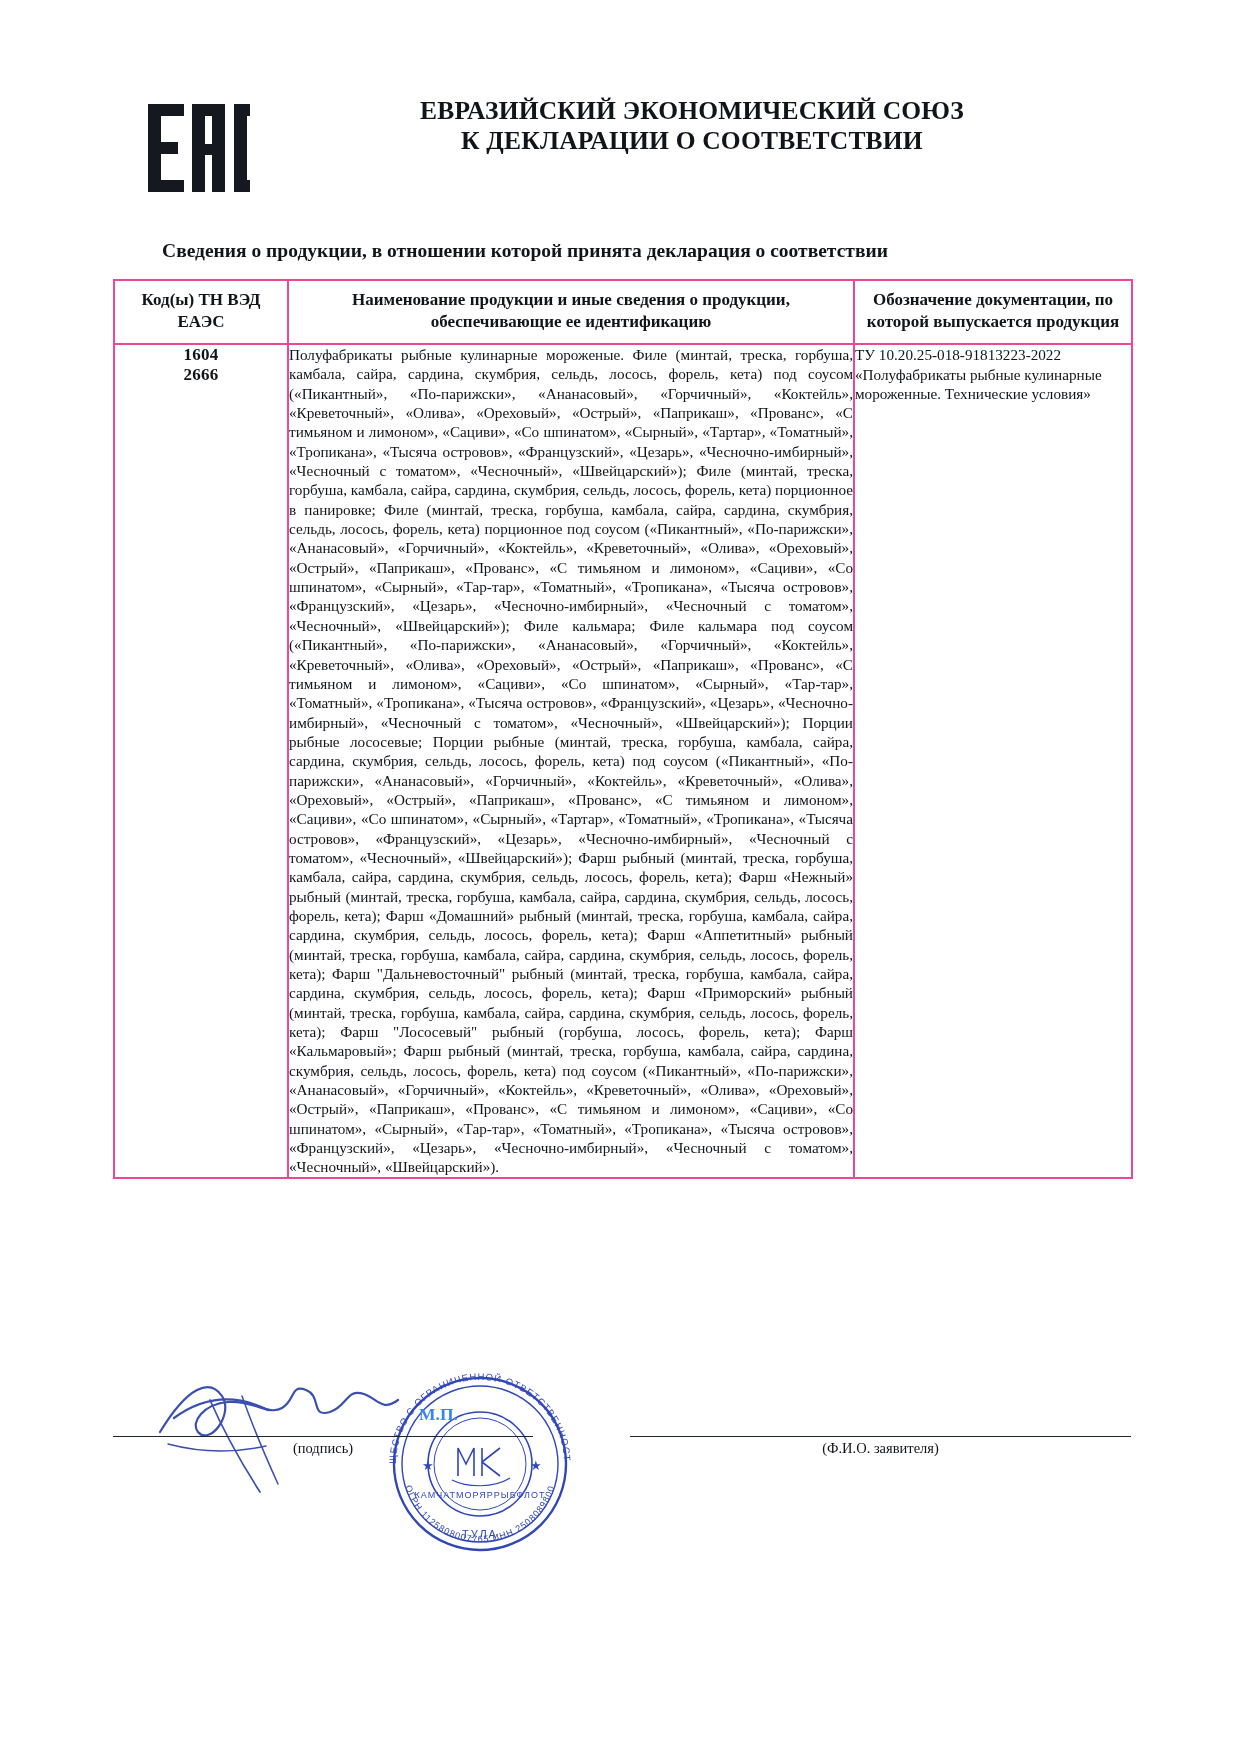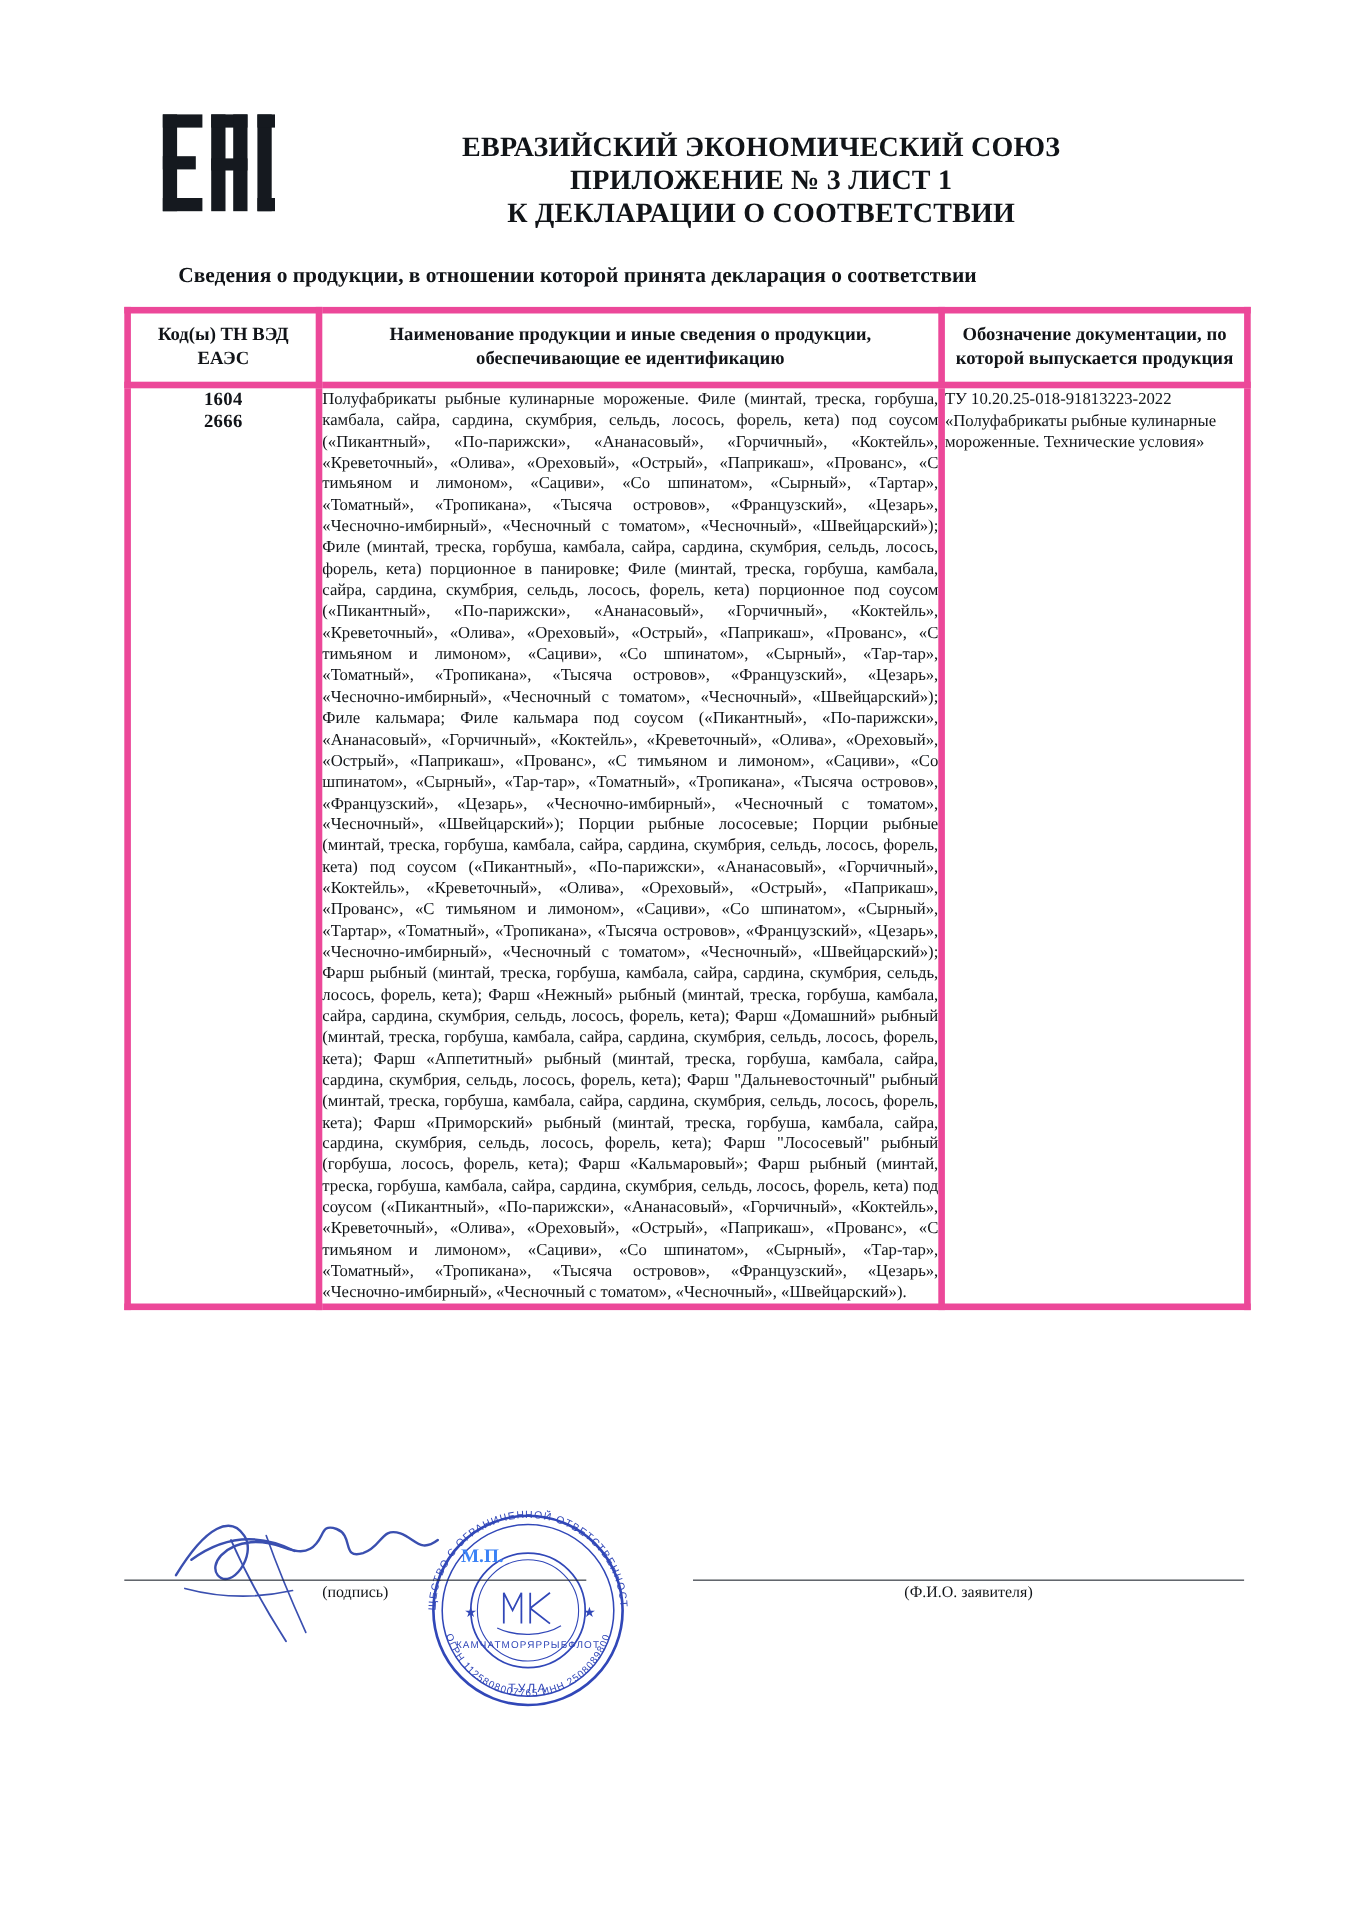--- a/index.html
+++ b/index.html
@@ -43,21 +43,20 @@
   .header-titles {
     position: absolute;
     left: 262px;
     top: 0px;
     width: 860px;
     text-align: center;
     font-weight: bold;
     font-size: 25.5px;
     line-height: 30px;
     letter-spacing: 0.2px;
-    margin-top: 23px;
   }
   .header-titles div { white-space: nowrap; }
 
   .subtitle {
     position: absolute;
     left: 0;
     top: 240px;
     width: 1050px;
     text-align: center;
     font-weight: bold;
@@ -67,21 +66,21 @@
   
   .doc-table {
     position: absolute;
     left: 113px;
     top: 279px;
     width: 1018px;
     border-collapse: collapse;
     table-layout: fixed;
   }
   .doc-table td, .doc-table th {
-    border: 6px solid #ec4899;
+    border: 2px solid #ec4899;
     vertical-align: top;
     padding: 0;
   }
   .doc-table th {
     font-weight: bold;
     font-size: 17px;
     line-height: 22px;
     text-align: center;
     padding: 8px 6px 10px 6px;
   }
@@ -188,21 +187,20 @@
 
           <rect x="88" y="2" width="13" height="88"></rect>
           <rect x="88" y="2" width="16" height="12"></rect>
           <rect x="88" y="78" width="16" height="12"></rect>
         </g>
       </svg>
     </div>
 
     <div class="header-titles">
       <div>ЕВРАЗИЙСКИЙ ЭКОНОМИЧЕСКИЙ СОЮЗ</div>
-      <div>ПРИЛОЖЕНИЕ № 3 ЛИСТ 1</div>
       <div>К ДЕКЛАРАЦИИ О СООТВЕТСТВИИ</div>
     </div>
   </div>
 
   <div class="subtitle">Сведения о продукции, в отношении которой принята декларация о соответствии</div>
 
   <table class="doc-table">
     <colgroup>
       <col class="col-code">
       <col class="col-name">

